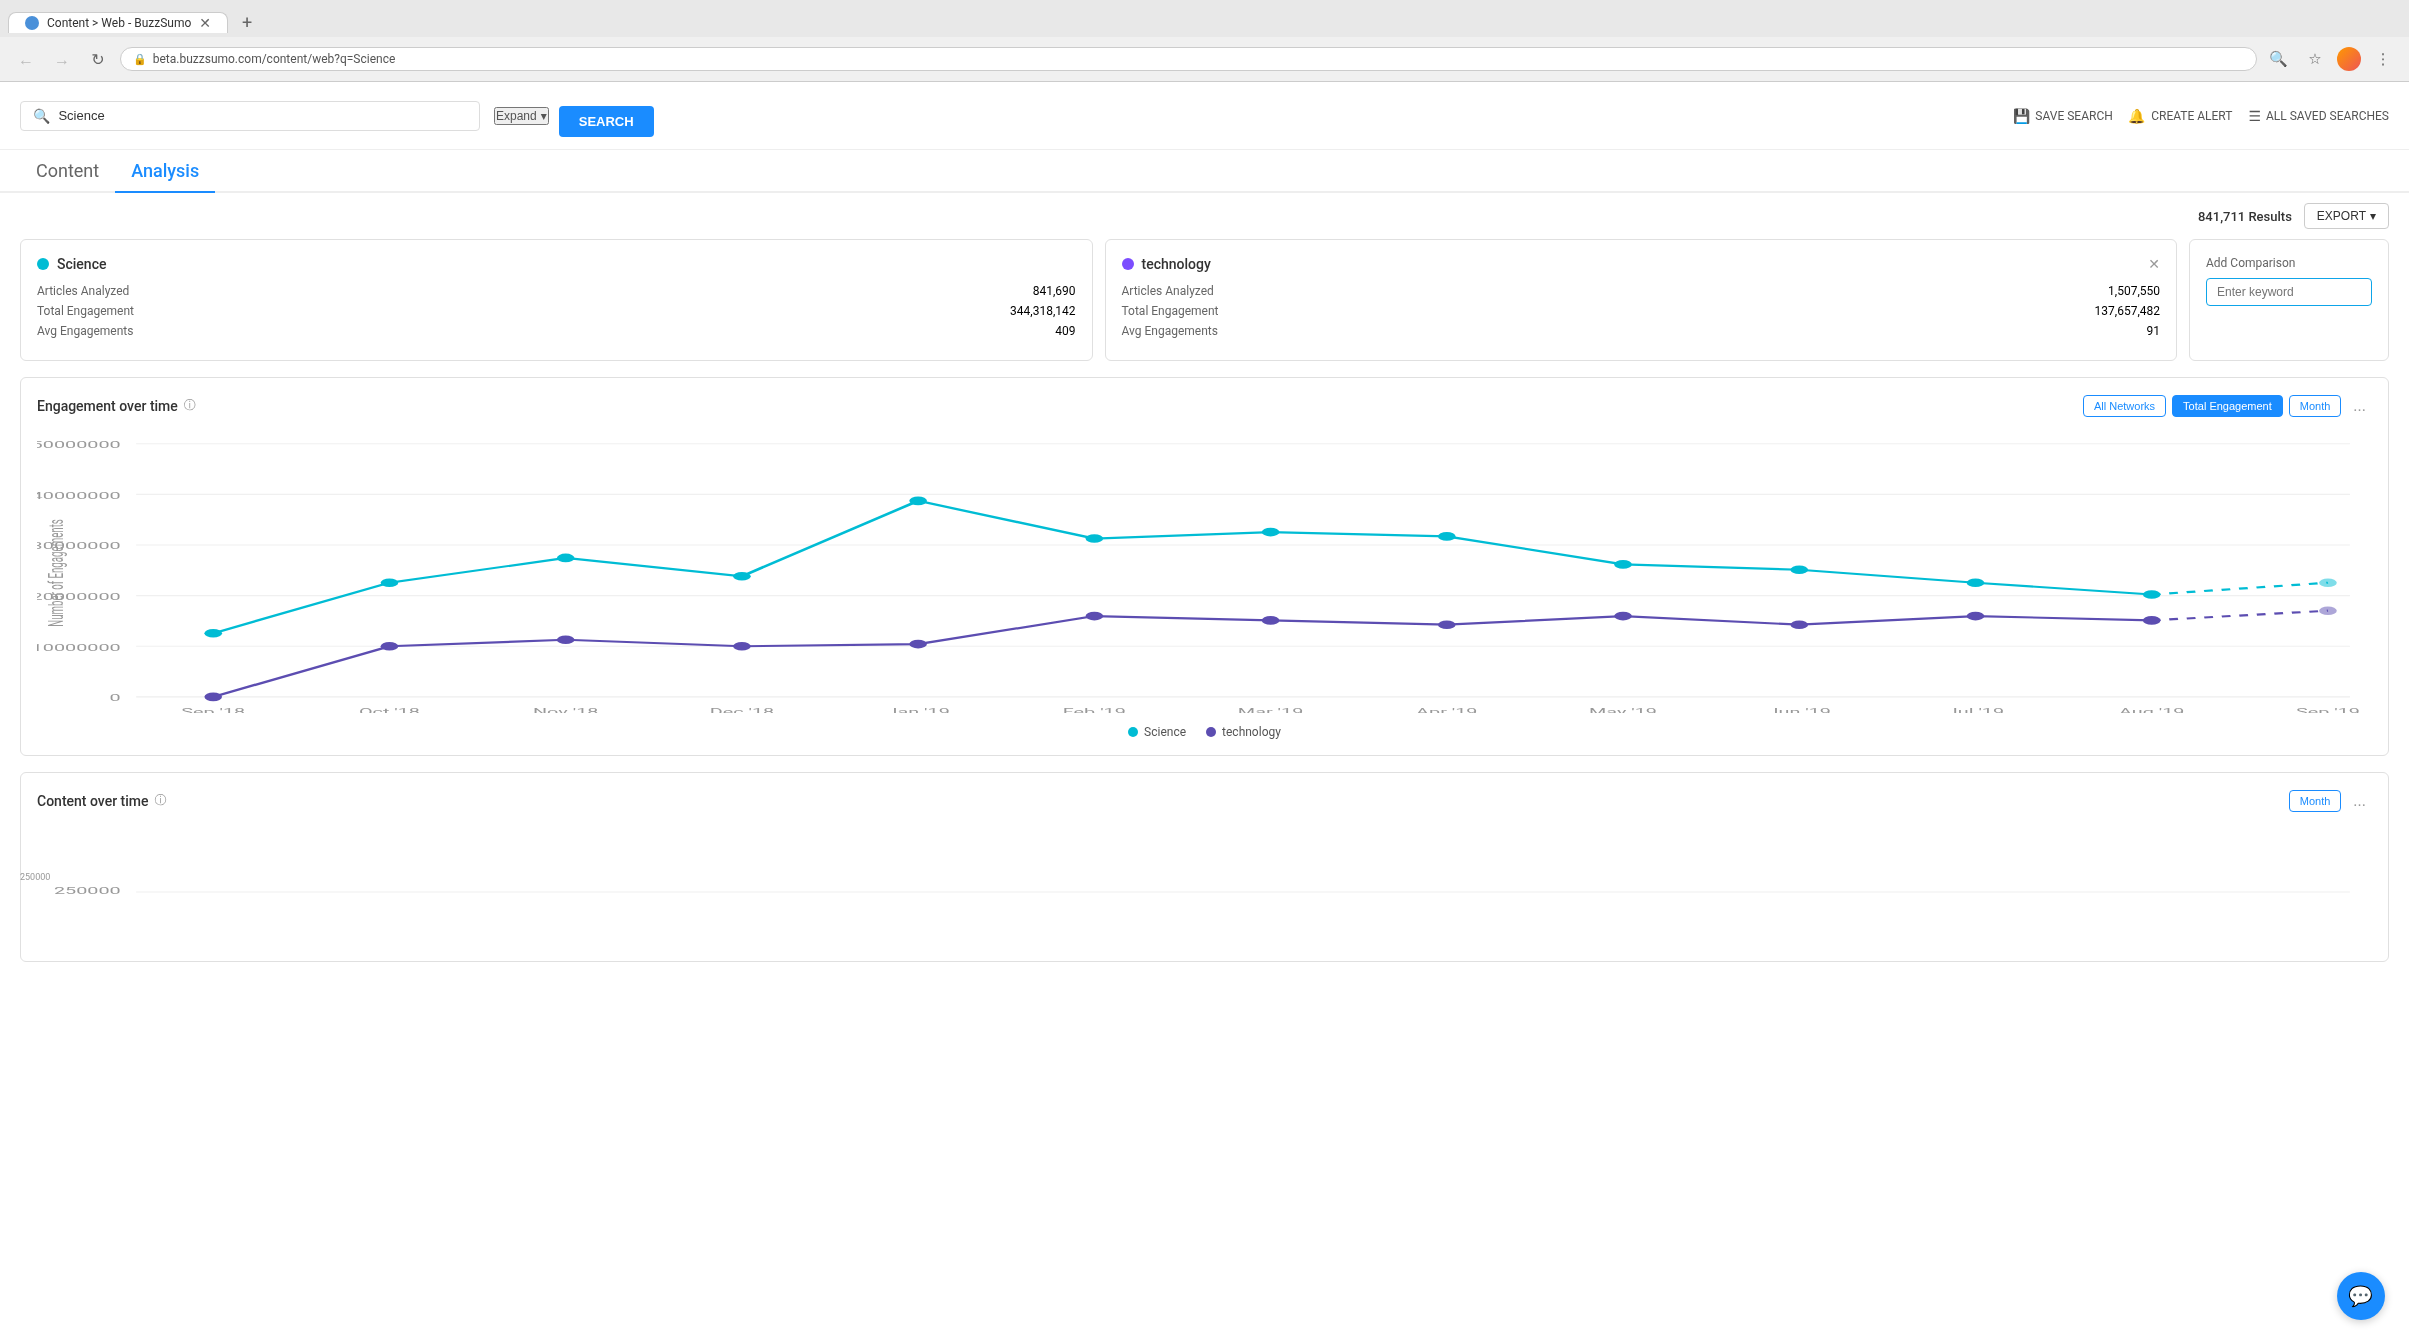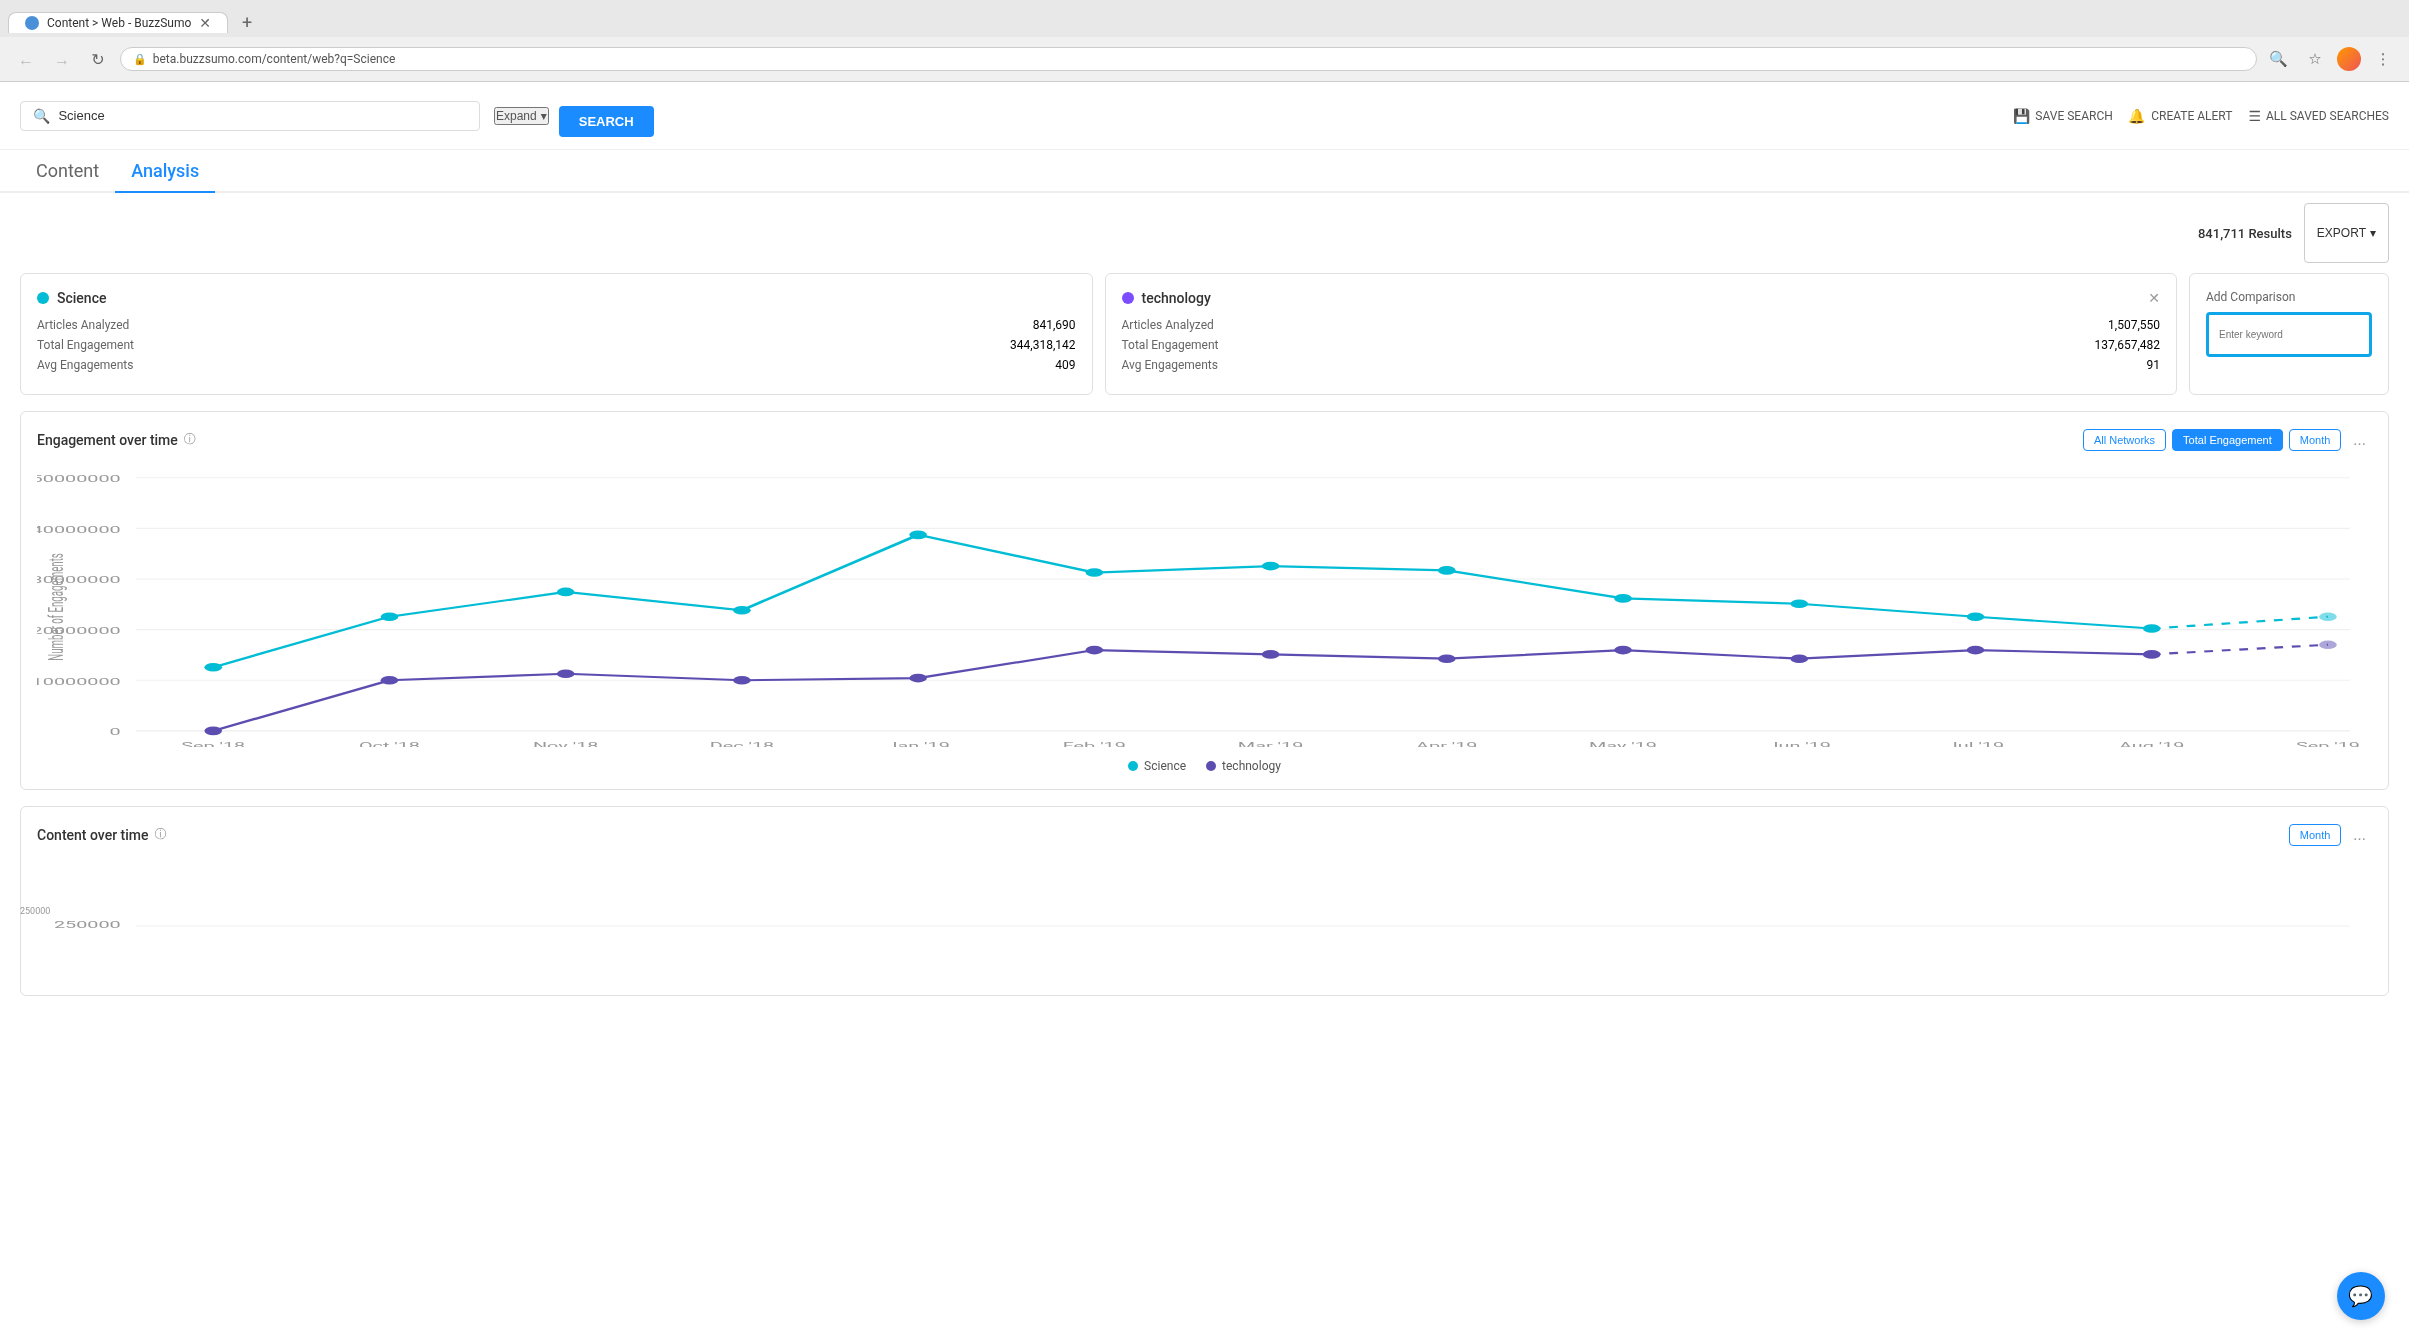--- a/index.html
+++ b/index.html
@@ -36,37 +36,37 @@
     .search-action-link .icon { font-size: 14px; }
 
     
     .nav-tabs { display: flex; padding: 0 20px; border-bottom: 2px solid #eee; }
     .nav-tab { padding: 10px 16px; font-size: 18px; color: #666; cursor: pointer; }
     .nav-tab.active { color: #1a8cff; border-bottom: 2px solid #1a8cff; margin-bottom: -2px; font-weight: 500; }
 
     
     .results-header { display: flex; justify-content: flex-end; align-items: center; padding: 10px 20px; gap: 12px; }
     .results-count { font-size: 13px; color: #333; font-weight: 500; }
-    .export-btn { display: flex; align-items: center; gap: 4px; border: 1px solid #ccc; border-radius: 4px; padding: 22px 12px; font-size: 12px; color: #333; cursor: pointer; background: #fff; }
+    .export-btn { display: flex; align-items: center; gap: 4px; border: 1px solid #ccc; border-radius: 4px; padding: 5px 12px; font-size: 12px; color: #333; cursor: pointer; background: #fff; }
 
     
     .comparison-section { display: flex; padding: 0 20px 16px; gap: 12px; flex-wrap: wrap; }
     .comparison-card { background: #fff; border: 1px solid #e0e0e0; border-radius: 6px; padding: 16px; min-width: 320px; flex: 1; }
     .comparison-card-header { display: flex; align-items: center; gap: 8px; margin-bottom: 12px; }
     .dot { width: 12px; height: 12px; border-radius: 50%; flex-shrink: 0; }
     .dot-cyan { background: #00bcd4; }
     .dot-purple { background: #7c4dff; }
     .card-title { font-size: 14px; font-weight: 500; color: #333; }
     .card-close { margin-left: auto; color: #999; cursor: pointer; font-size: 14px; }
     .stat-row { display: flex; justify-content: space-between; margin-bottom: 6px; font-size: 12px; }
     .stat-label { color: #666; }
     .stat-value { font-weight: 400; color: #000000; }
     .add-comparison { background: #fff; border: 1px solid #e0e0e0; border-radius: 6px; padding: 16px; min-width: 200px; flex: 0 0 200px; }
     .add-comparison-title { font-size: 12px; color: #666; margin-bottom: 8px; }
-    .add-comparison-input { border: 3px solid #0ea5e9; border-radius: 4px; padding: 14px 10px; font-size: 10px; width: 100%; color: #999; }
+    .add-comparison-input { border: 1px solid #0ea5e9; border-radius: 4px; padding: 6px 10px; font-size: 12px; width: 100%; color: #999; }
 
     
     .chart-section { margin: 0 20px 16px; background: #fff; border: 1px solid #e0e0e0; border-radius: 6px; padding: 16px; }
     .chart-header { display: flex; align-items: center; justify-content: space-between; margin-bottom: 16px; }
     .chart-title { font-size: 14px; font-weight: 500; color: #333; display: flex; align-items: center; gap: 6px; }
     .chart-title .info-icon { color: #999; font-size: 12px; cursor: pointer; }
     .chart-controls { display: flex; align-items: center; gap: 6px; }
     .chart-btn { border: 1px solid #15803d; border-radius: 4px; padding: 4px 10px; font-size: 11px; color: #555; cursor: pointer; background: #fff; }
     .chart-btn.active { background: #1a8cff; color: #fff; border-color: #1a8cff; }
     .chart-btn.outline-active { border-color: #1a8cff; color: #1a8cff; background: #fff; }

